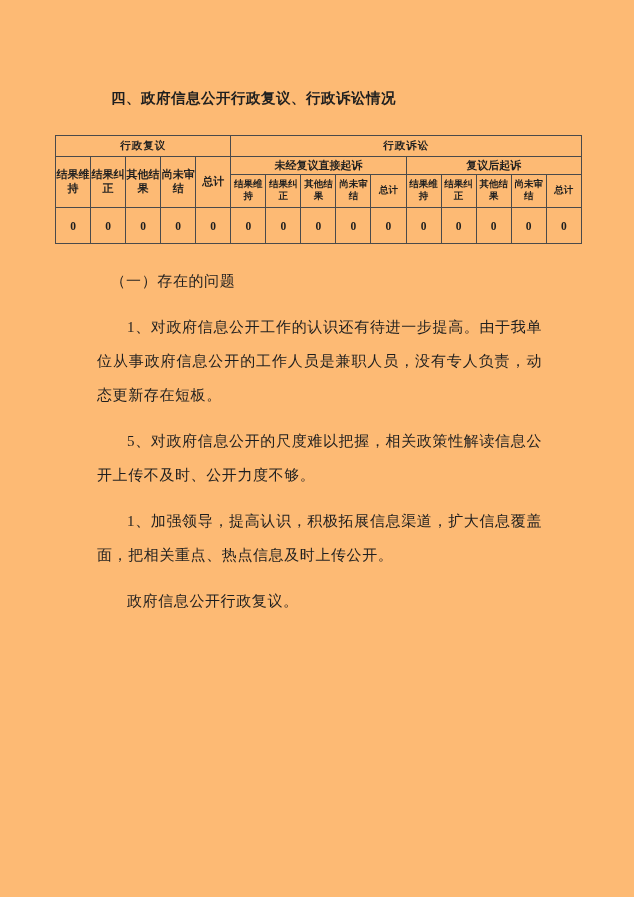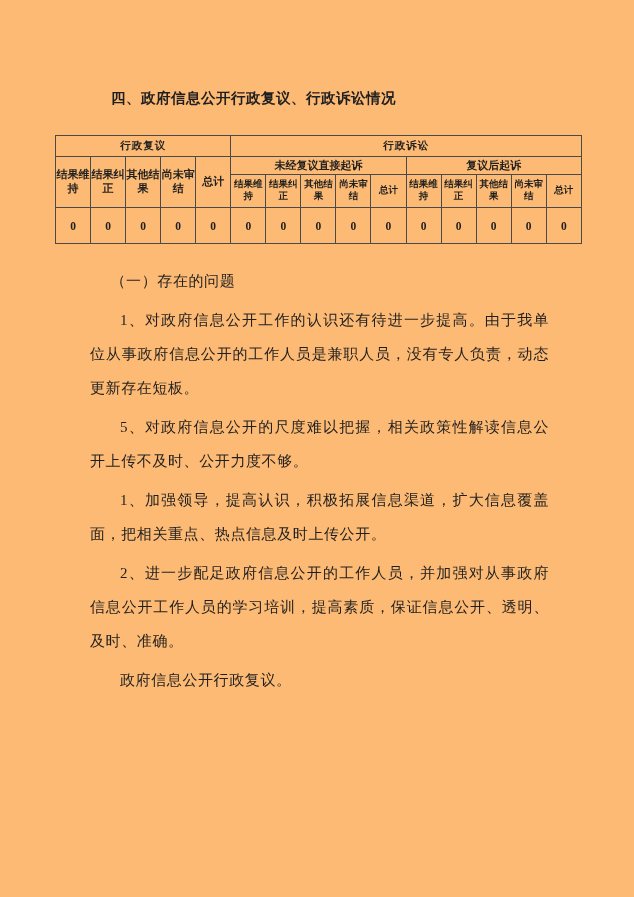--- a/index.html
+++ b/index.html
@@ -45,21 +45,21 @@
   tr.colhead-row th { height:30px; font-size:9.5px; line-height:1.25; }
   th.span-colhead { font-size:9.5px; line-height:1.25; }
   tr.value-row td { height:33px; font-size:11.5px; }
   .text-col {
     margin:20px 80px 0 85px;
     font-size:15px;
     line-height:34px;
     text-align:justify;
     letter-spacing:0.6px;
   }
-  .text-col p { margin:5px; text-indent:2em; }
+  .text-col p { margin:12px; text-indent:2em; }
   .sub-heading { font-weight:normal; text-indent:1.7em; margin:0; }
   .sec-heading { font-weight:bold; text-indent:1.8em; margin:0; }
   .gap-sm { margin-top:2px; }
   .final-line { text-indent:0.6em; }
 </style>
 </head>
 <body>
 
 <div class="page">
 
@@ -133,19 +133,18 @@
 
     <div class="sub-heading gap-sm">（一）存在的问题</div>
 
     <p>1、对政府信息公开工作的认识还有待进一步提高。由于我单位从事政府信息公开的工作人员是兼职人员，没有专人负责，动态更新存在短板。</p>
 
     <p>5、对政府信息公开的尺度难以把握，相关政策性解读信息公开上传不及时、公开力度不够。</p>
 
 
     <p>1、加强领导，提高认识，积极拓展信息渠道，扩大信息覆盖面，把相关重点、热点信息及时上传公开。</p>
 
-    <p>2、进一步配足政府信息公开的工作人员，并加强对从事政府信息公开工作人员的学习培训，提高素质，保证信息公开、透明、及时、准确。</p>
 
 
     <p class="final-line">政府信息公开行政复议。</p>
   </div>
 
 </div>
 
 </body></html>

